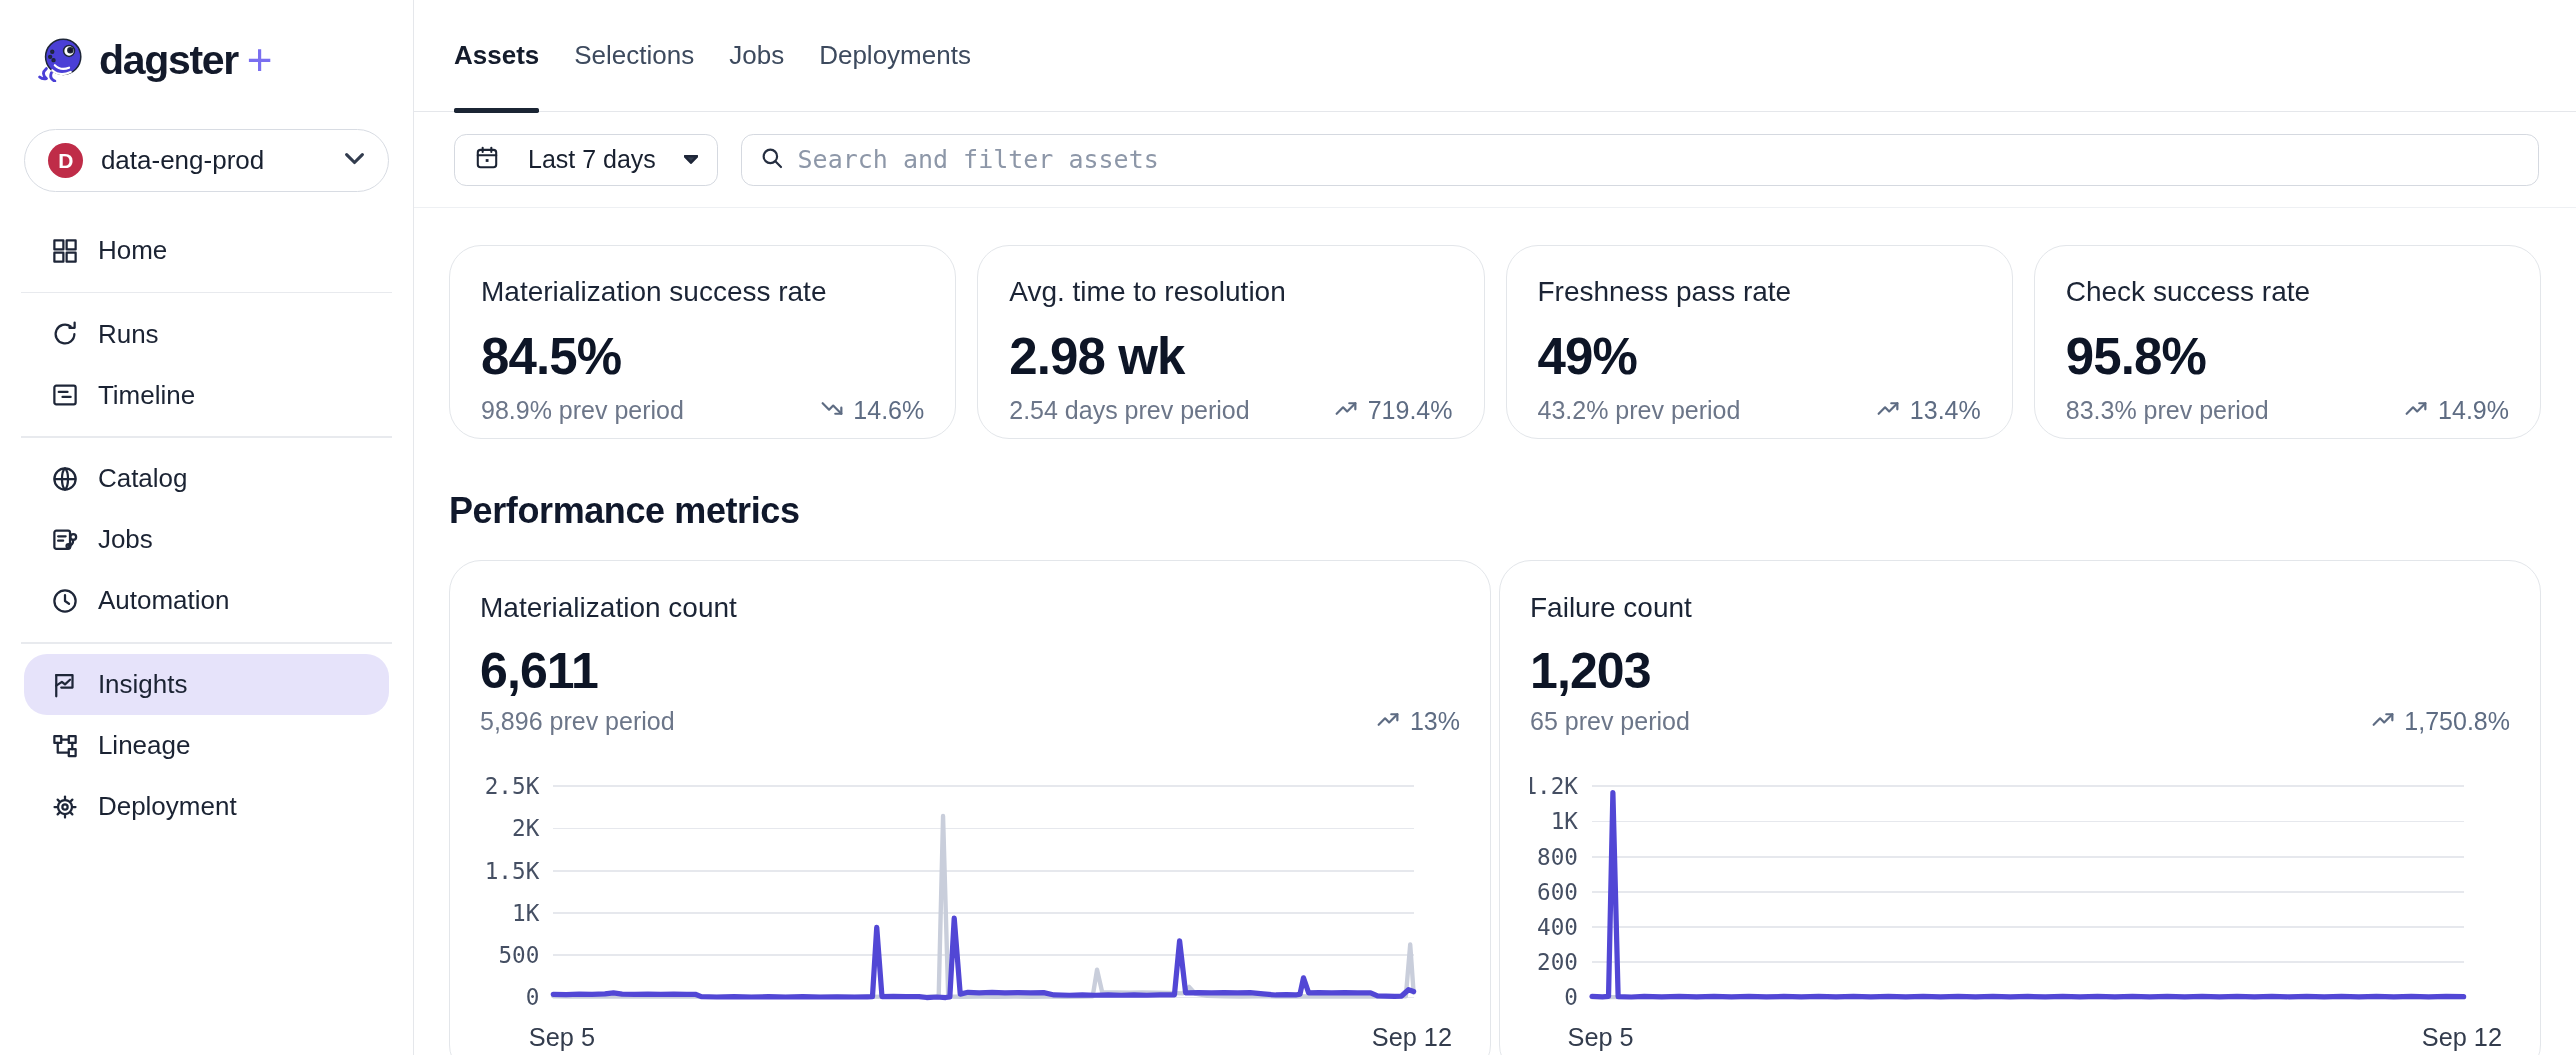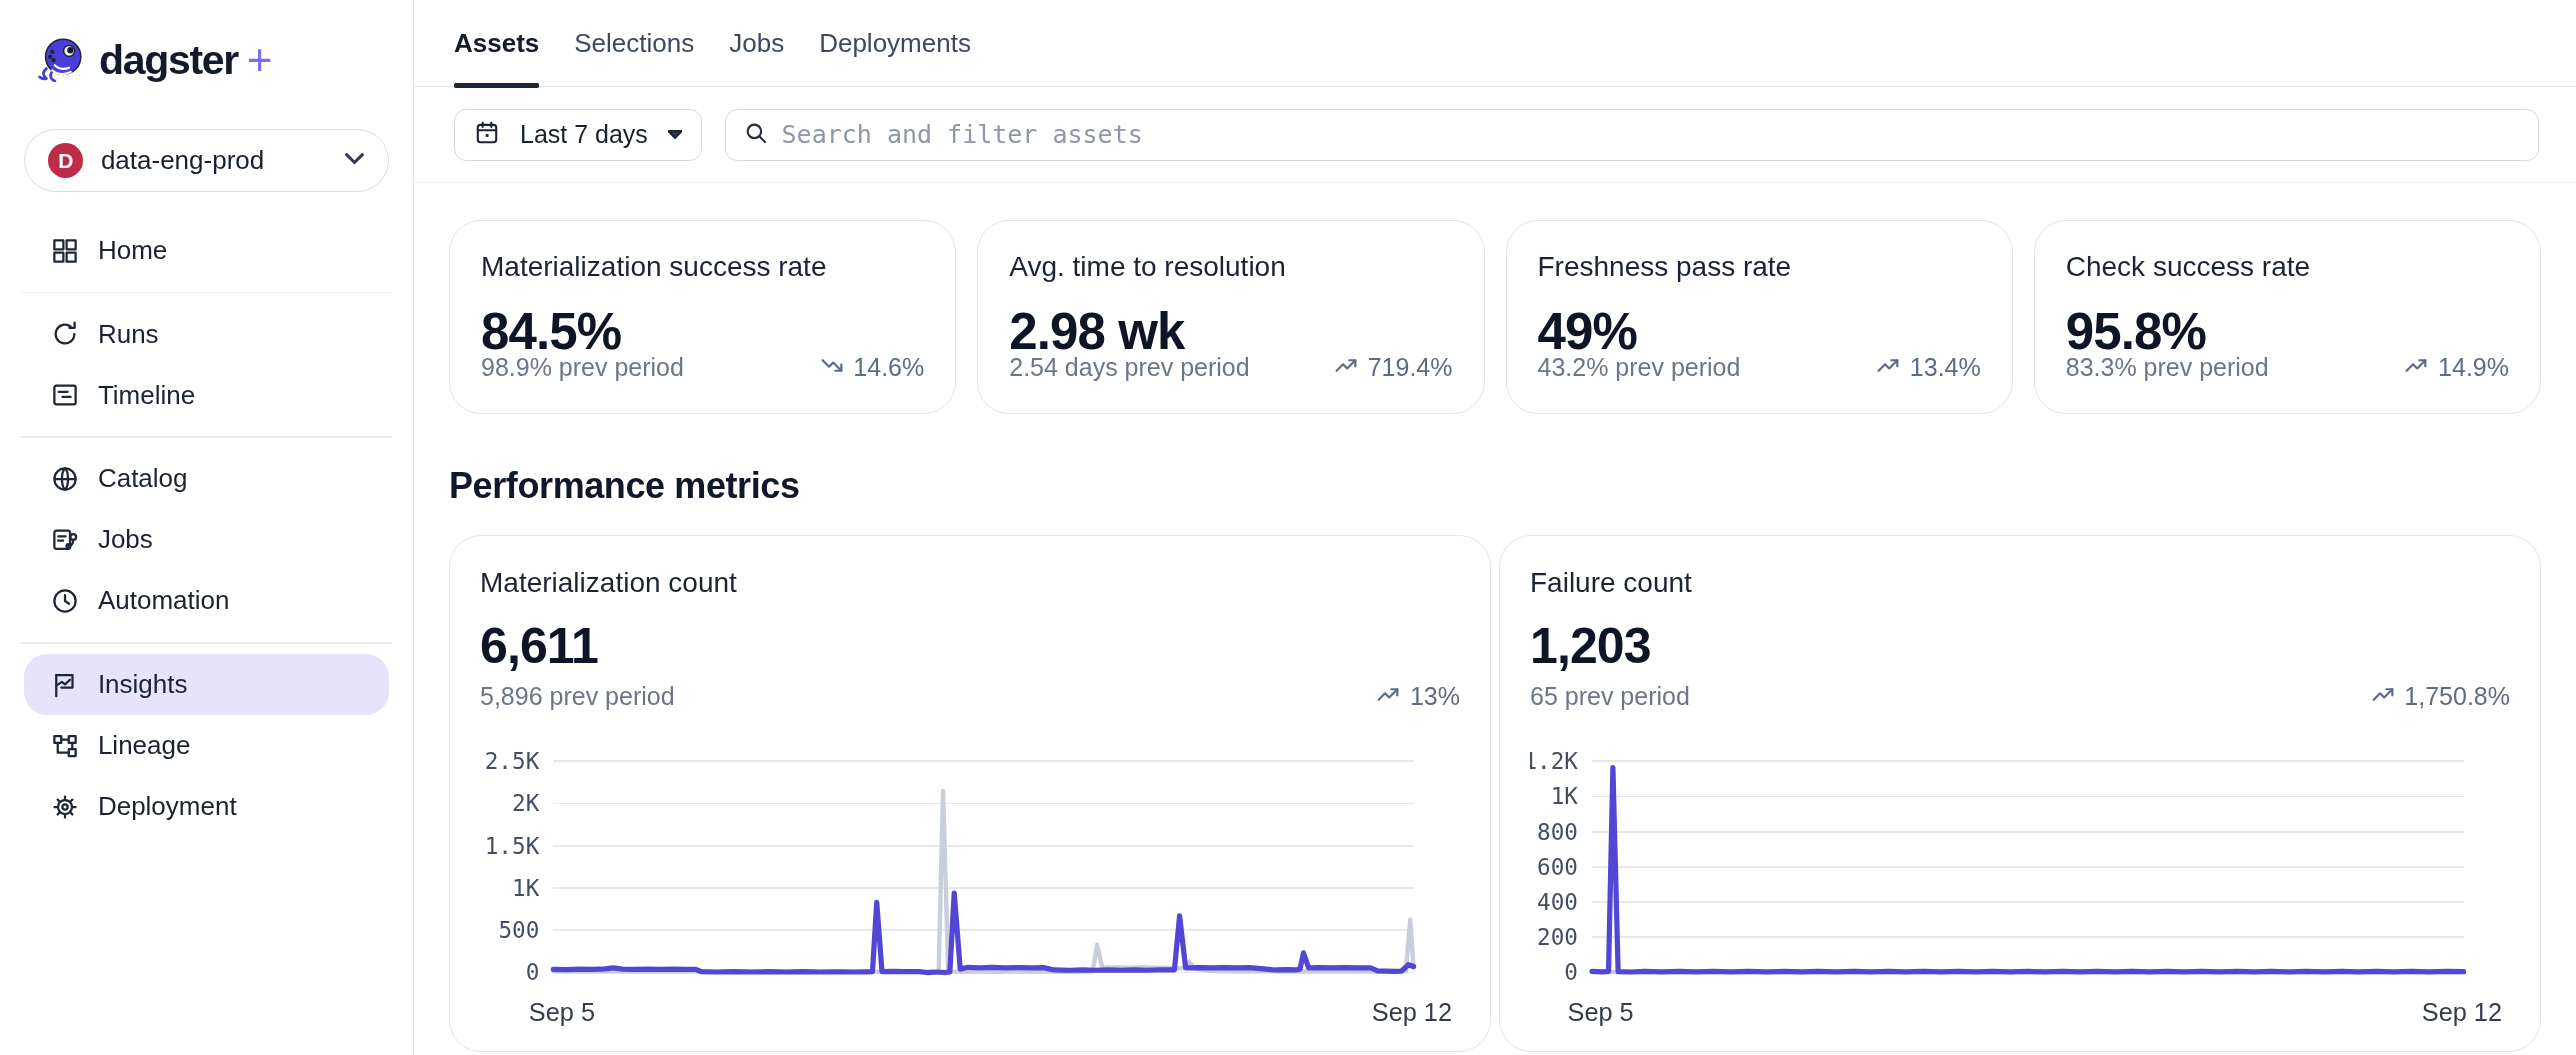--- a/index.html
+++ b/index.html
@@ -17,39 +17,39 @@
   nav { margin-top:28px; }
   .nav-item { display:flex; align-items:center; height:61px; margin:0 24.4px; border-radius:23px; padding-left:26px; cursor:pointer; }
   .nav-item.active { background:#e6e3fa; }
   .nav-item .icon { width:30px; height:30px; display:flex; align-items:center; justify-content:center; }
   .nav-label { font-size:26px; font-weight:500; color:#1b2333; margin-left:17.5px; }
   .nav-divider { height:1.7px; background:#e8eaee; margin:10.5px 21px; }
   .icon svg { stroke:#1e2638; fill:none; stroke-width:1.8; stroke-linecap:round; stroke-linejoin:round; }
 
   
   .main { flex:1; display:flex; flex-direction:column; }
-  .tabbar { display:flex; align-items:stretch; height:87px; border-bottom:1.7px solid #e5e7eb; padding-left:40px; gap:35px; }
+  .tabbar { display:flex; align-items:stretch; height:112px; border-bottom:1.7px solid #e5e7eb; padding-left:40px; gap:35px; }
   .tab { position:relative; display:flex; align-items:center; font-size:26px; font-weight:500; color:#3d4a5e; background:none; border:none; cursor:pointer; font-family:inherit; }
   .tab.active { color:#141c2c; font-weight:700; }
   .tab.active::after { content:""; position:absolute; left:0; right:0; bottom:-1.7px; height:5.2px; background:#1b2534; border-radius:1.7px; }
 
   .filterbar { display:flex; align-items:center; height:96px; padding:0 37px 0 40px; border-bottom:1.7px solid #eef0f3; }
-  .date-pill { display:flex; align-items:center; gap:20px; height:52px; padding:0 19px; border:1.7px solid #d5d9e0; border-radius:12.2px; background:#fff; cursor:pointer; font-family:inherit; }
+  .date-pill { display:flex; align-items:center; gap:28px; height:52px; padding:0 19px; border:1.7px solid #d5d9e0; border-radius:12.2px; background:#fff; cursor:pointer; font-family:inherit; }
   .date-pill-label { font-size:25px; font-weight:500; color:#18202f; white-space:nowrap; }
   .searchbox { flex:1; display:flex; align-items:center; height:52px; margin-left:23px; border:1.7px solid #d5d9e0; border-radius:12.2px; padding:0 17.5px; background:#fff; }
   .searchbox input { flex:1; border:none; outline:none; margin-left:12.2px; font-family:"DejaVu Sans Mono", monospace; font-size:25px; color:#1f2835; background:transparent; }
   .searchbox input::placeholder { color:#8d97a8; }
 
   .content { flex:1; padding:0 35px; overflow:hidden; }
   .metric-row { display:grid; grid-template-columns:repeat(4,1fr); gap:21px; margin-top:37px; height:194px; }
   .card { position:relative; background:#fff; border:1.7px solid #e3e6ea; border-radius:32px; }
   .metric-card { padding:30px 31px; }
   .card-title { font-size:28px; font-weight:500; color:#1b2435; }
   .metric-value { font-size:51px; font-weight:700; color:#0d1526; letter-spacing:-0.9px; margin-top:19px; }
-  .card-foot { position:absolute; left:31px; right:31px; bottom:31px; display:flex; justify-content:space-between;gap:12px; }
+  .card-foot { position:absolute; left:31px; right:31px; bottom:13px; display:flex; justify-content:space-between;gap:12px; }
   .prev-label { font-size:25px; color:#6c7689; }
   .trend { display:flex; align-items:center; gap:8.7px; font-size:25px; color:#5e6c83; }
   .trend-icon svg { stroke:#5e6c83; fill:none; stroke-width:1.9; stroke-linecap:round; stroke-linejoin:round; }
   .trend-icon.down svg { transform:scaleY(-1); }
 
   .section-title { margin-top:51px; font-size:36px; font-weight:650; color:#10182b; letter-spacing:-0.4px; }
 
   .chart-row { display:grid; grid-template-columns:repeat(2,1fr); gap:8px; margin-top:28px; height:517px; }
   .chart-card { padding:31px 30px; }
   .chart-value { font-size:50px; font-weight:700; color:#0d1526; letter-spacing:-0.9px; margin-top:17.5px; }

